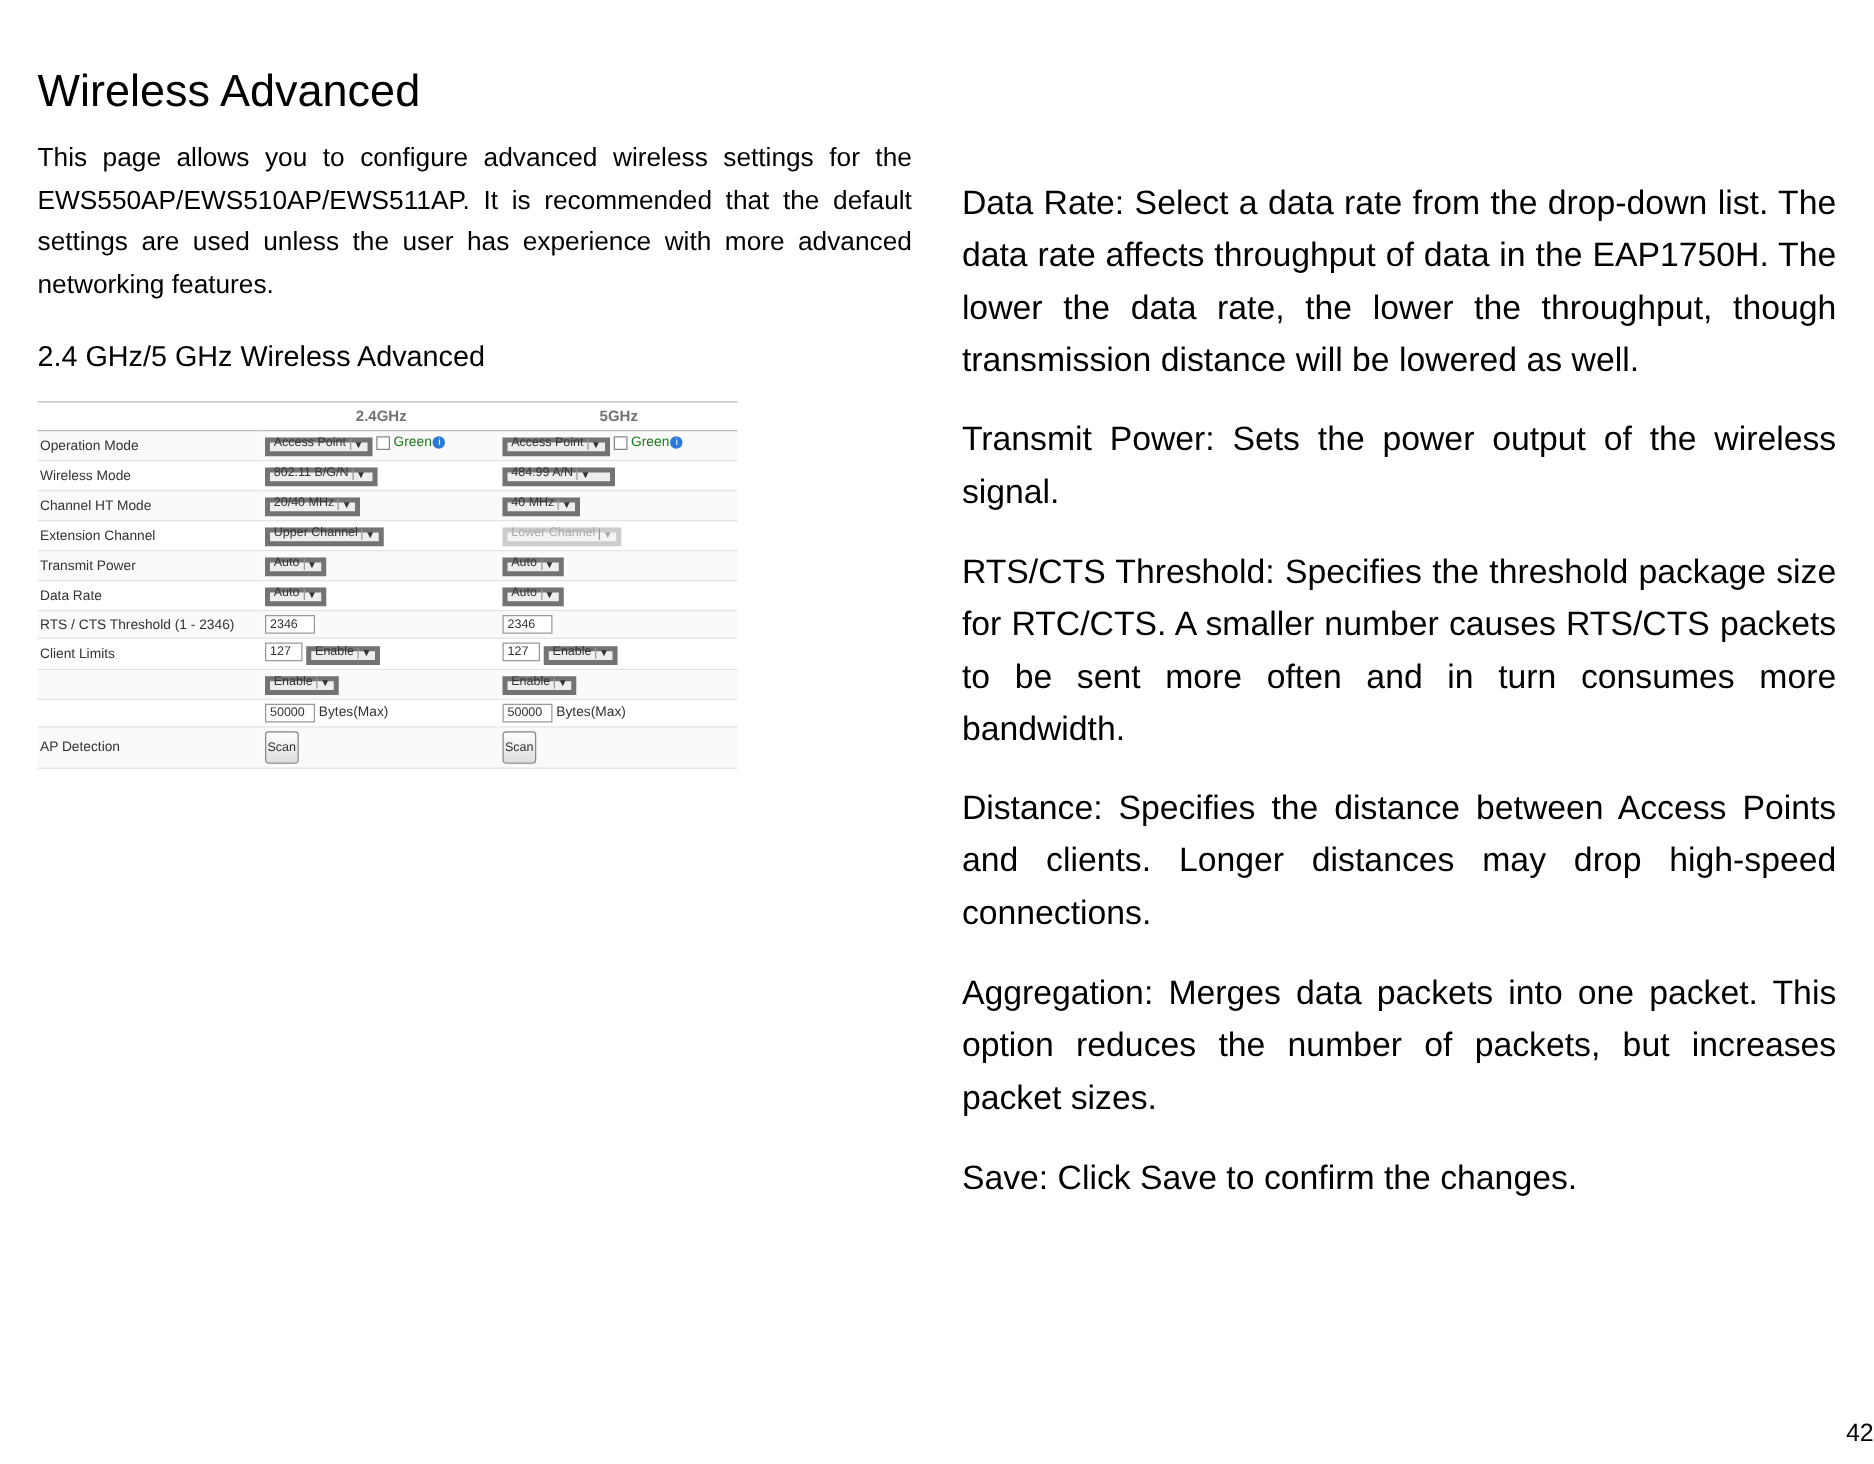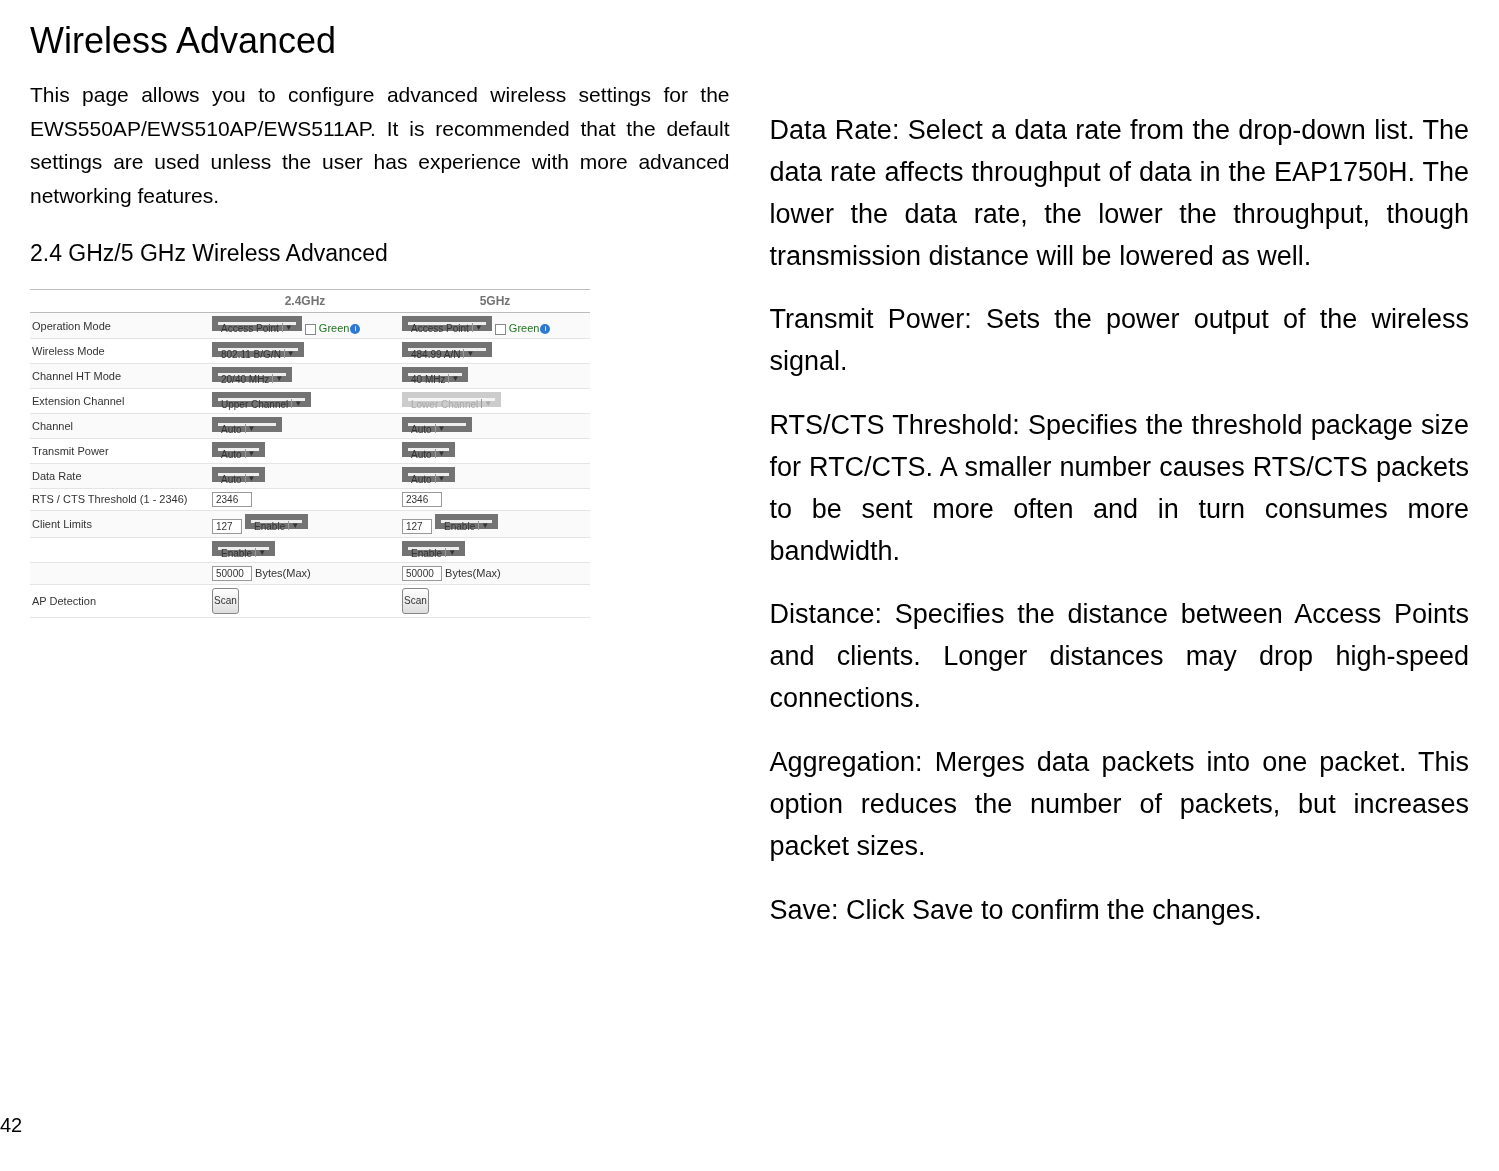--- a/index.html
+++ b/index.html
@@ -8,20 +8,21 @@
     background: #fff;
     width: 1499px;
     height: 1171px;
     position: relative;
     color: #000;
   }
   .page {
     display: flex;
     padding: 20px 30px 0 30px;
     gap: 40px;
+    margin-top: 32px;
   }
   .col {
     flex: 1;
     min-width: 0;
   }
   h1 {
     font-size: 36px;
     font-weight: normal;
     margin-bottom: 16px;
   }
@@ -38,23 +39,23 @@
   }
   .desc {
     font-size: 27px;
     line-height: 1.55;
     text-align: justify;
     margin-bottom: 22px;
   }
   .right-spacer { height: 90px; }
   .page-num {
     position: absolute;
-    bottom: 34px;
+    bottom: 12px;
     left: 0; right: 0;
-    text-align: left;
+    text-align: right;
     font-size: 20px;
   }
 
   
   .settings-table {
     width: 560px;
     font-size: 11px;
     color: #333;
     border-collapse: collapse;
     border-top: 1px solid #bbb;
@@ -71,22 +72,22 @@
   .settings-table td {
     padding: 3px 2px;
     vertical-align: middle;
     border-bottom: 1px solid #e4e4e4;
   }
   .settings-table tr:nth-child(even) td {
     background: #fafafa;
   }
   .sel {
     display: inline-flex;
-    align-items: flex-start;
-    border: 6px solid #737373;
+    align-items: flex-end;
+    border: 4px solid #737373;
     background: #eee;
     font-size: 10px;
     height: 15px;
     padding: 1px 3px;
   }
   .sel .arr {
     margin-left: 3px;
     font-size: 8px;
     border-left: 1px solid #999;
     padding-left: 2px;
@@ -199,31 +200,20 @@
         <td><span class="sel">
                 <span>Upper Channel</span>
                 <span class="arr">▼</span>
               </span></td>
         <td><span class="sel disabled">
                 <span>Lower Channel</span>
                 <span class="arr">▼</span>
               </span></td>
       </tr>
 
-      <tr>
-        <td>Channel</td>
-        <td><span class="sel" style="min-width:70px">
-                <span>Auto</span>
-                <span class="arr">▼</span>
-              </span></td>
-        <td><span class="sel" style="min-width:70px">
-                <span>Auto</span>
-                <span class="arr">▼</span>
-              </span></td>
-      </tr>
 
       <tr>
         <td>Transmit Power</td>
         <td><span class="sel">
                 <span>Auto</span>
                 <span class="arr">▼</span>
               </span></td>
         <td><span class="sel">
                 <span>Auto</span>
                 <span class="arr">▼</span>

